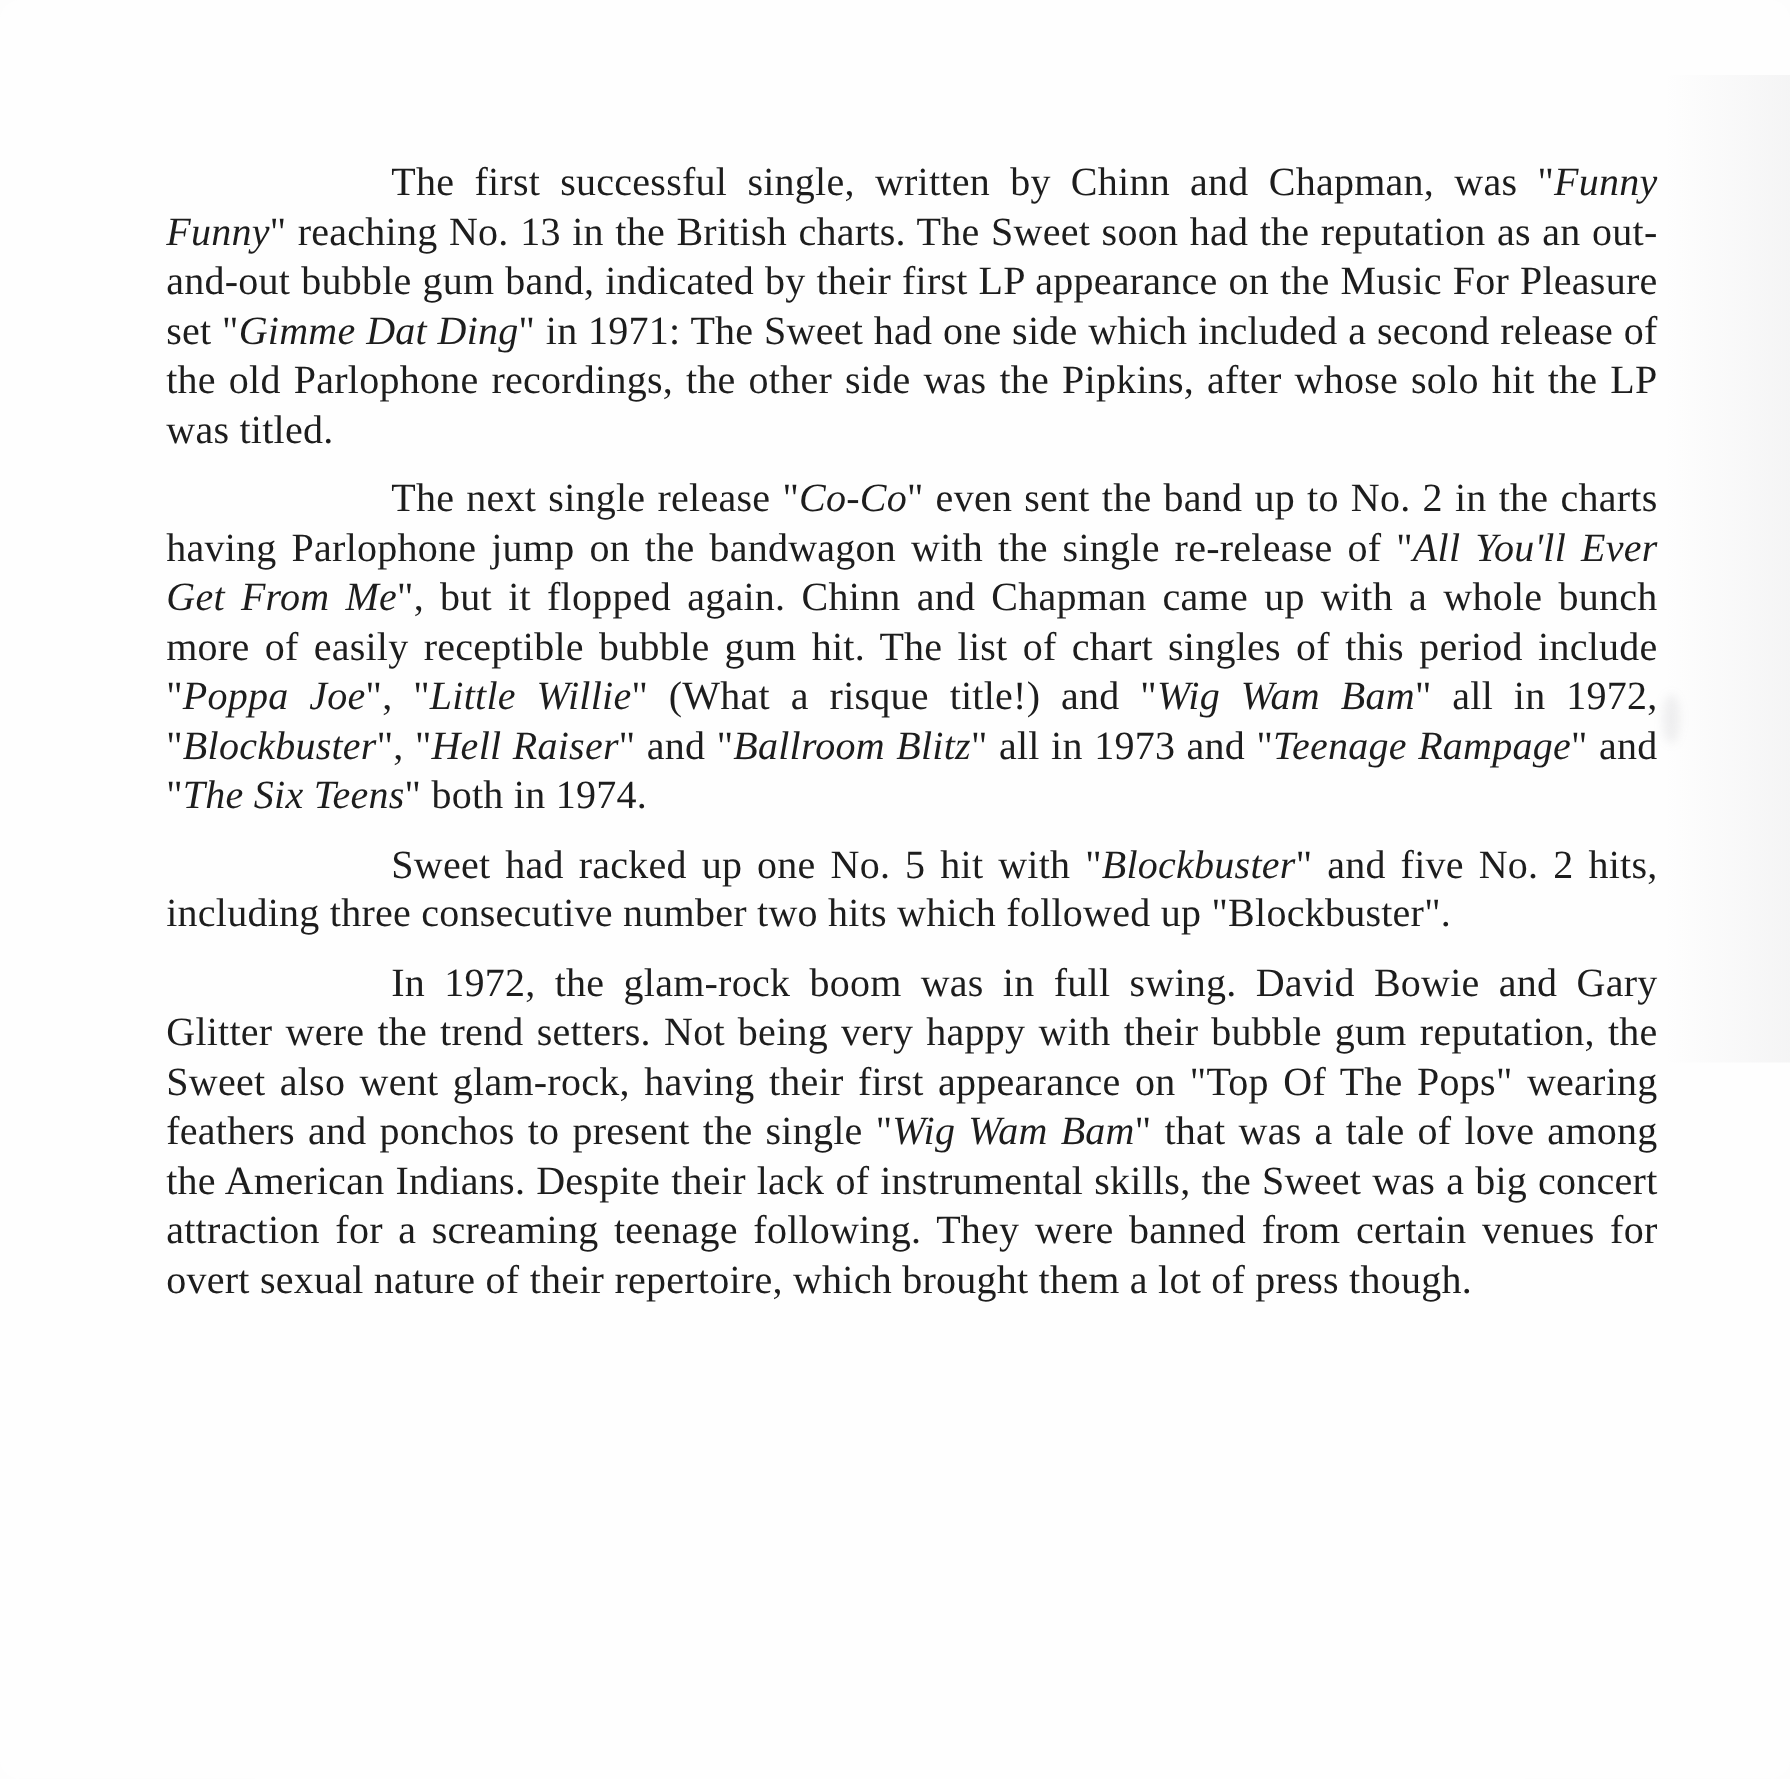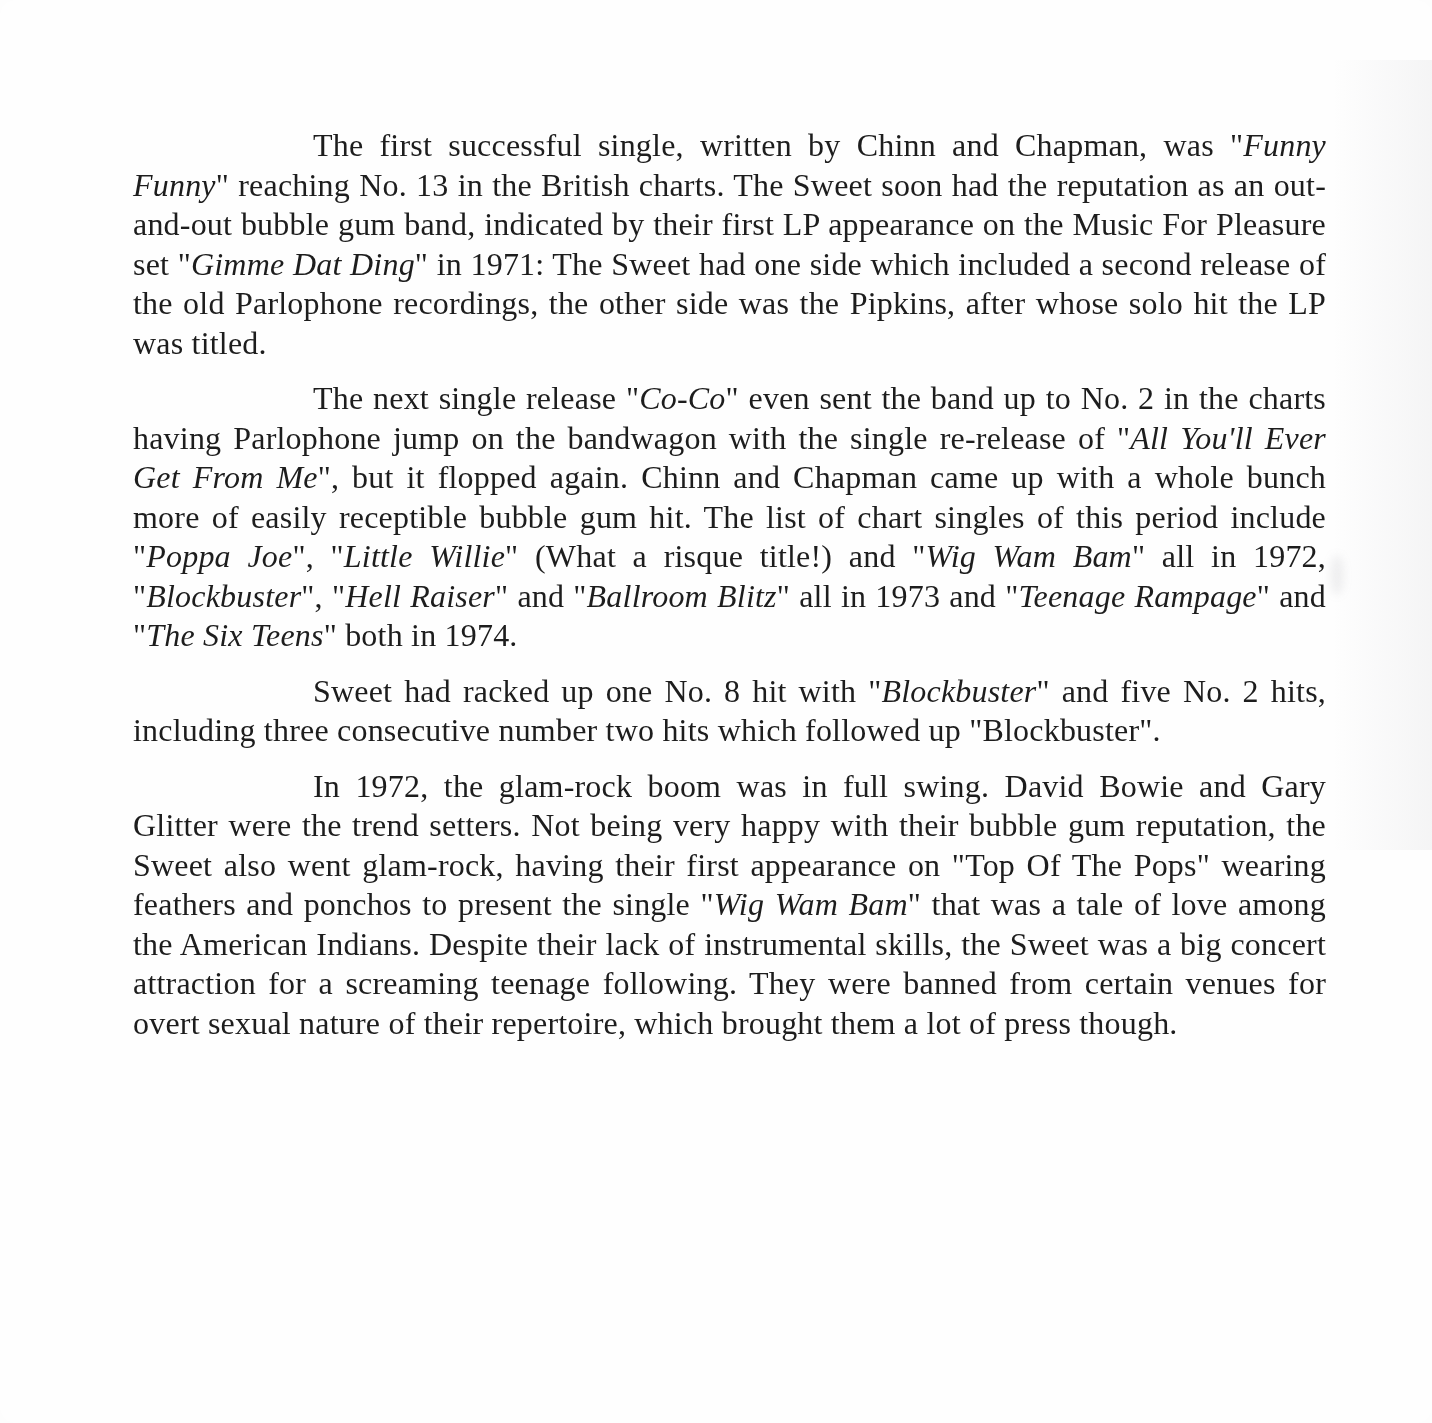--- a/index.html
+++ b/index.html
@@ -62,16 +62,16 @@
 </style>
 </head>
 <body>
 
 <div class="page">
   <div class="scan-shade-right"></div>
   <div class="scan-smudge"></div>
   <div class="text-block">
     <p class="para"><span>The first successful single, written by Chinn and Chapman, was "</span><i>Funny Funny</i><span>" reaching No. 13 in the British charts. The Sweet soon had the reputation as an out-and-out bubble gum band, indicated by their first LP appearance on the Music For Pleasure set "</span><i>Gimme Dat Ding</i><span>" in 1971: The Sweet had one side which included a second release of the old Parlophone recordings, the other side was the Pipkins, after whose solo hit the LP was titled.</span></p>
     <p class="para"><span>The next single release "</span><i>Co-Co</i><span>" even sent the band up to No. 2 in the charts having Parlophone jump on the bandwagon with the single re-release of "</span><i>All You'll Ever Get From Me</i><span>", but it flopped again. Chinn and Chapman came up with a whole bunch more of easily receptible bubble gum hit. The list of chart singles of this period include "</span><i>Poppa Joe</i><span>", "</span><i>Little Willie</i><span>" (What a risque title!) and "</span><i>Wig Wam Bam</i><span>" all in 1972, "</span><i>Blockbuster</i><span>", "</span><i>Hell Raiser</i><span>" and "</span><i>Ballroom Blitz</i><span>" all in 1973 and "</span><i>Teenage Rampage</i><span>" and "</span><i>The Six Teens</i><span>" both in 1974.</span></p>
-    <p class="para"><span>Sweet had racked up one No. 8 hit with "</span><i>Blockbuster</i><span>" and five No. 2 hits, including three consecutive number two hits which followed up "Blockbuster".</span></p>
+    <p class="para"><span>Sweet had racked up one No. 5 hit with "</span><i>Blockbuster</i><span>" and five No. 2 hits, including three consecutive number two hits which followed up "Blockbuster".</span></p>
     <p class="para"><span>In 1972, the glam-rock boom was in full swing. David Bowie and Gary Glitter were the trend setters. Not being very happy with their bubble gum reputation, the Sweet also went glam-rock, having their first appearance on "Top Of The Pops" wearing feathers and ponchos to present the single "</span><i>Wig Wam Bam</i><span>" that was a tale of love among the American Indians. Despite their lack of instrumental skills, the Sweet was a big concert attraction for a screaming teenage following. They were banned from certain venues for overt sexual nature of their repertoire, which brought them a lot of press though.</span></p>
   </div>
 </div>
 
 </body></html>

